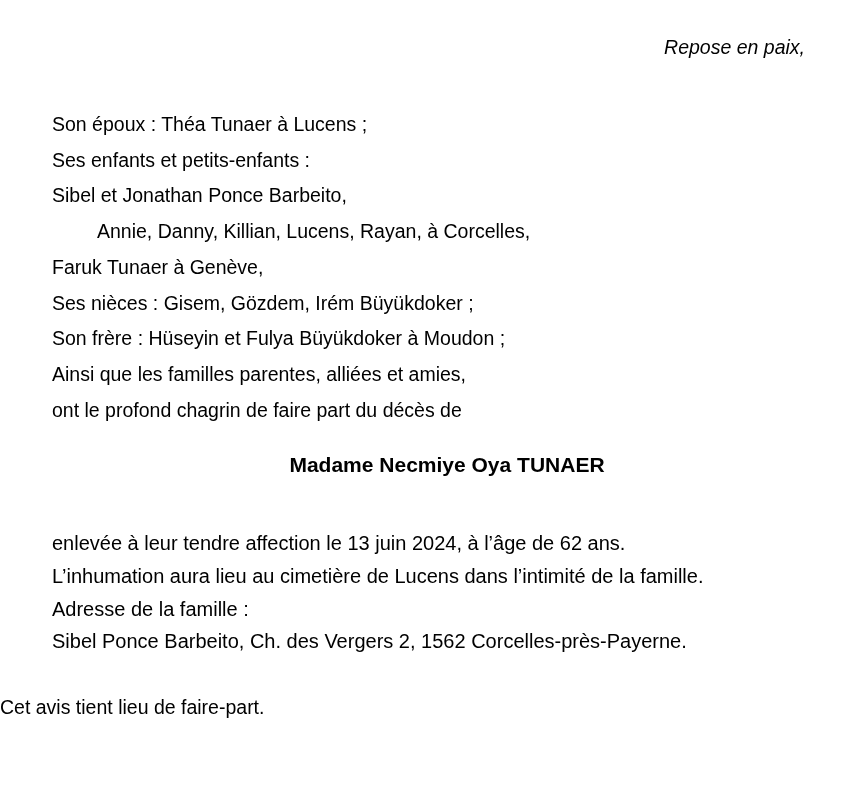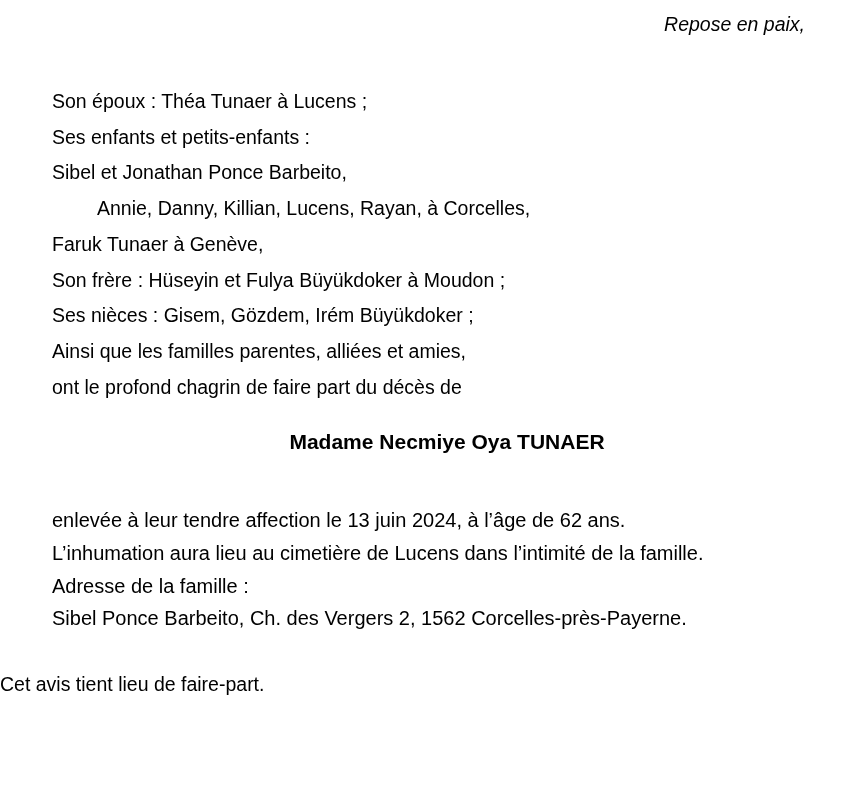--- a/index.html
+++ b/index.html
@@ -6,21 +6,21 @@
   html, body { background: #ffffff; }
   body {
     width: 861px;
     height: 810px;
     overflow: hidden;
     font-family: "Liberation Sans", sans-serif;
     color: #000000;
     position: relative;
   }
   .epitaph {
-    padding-top: 13px;
+    padding-top: 36px;
     padding-right: 56px;
     text-align: right;
     font-style: italic;
     font-size: 19.5px;
     line-height: 23px;
   }
   .family {
     margin-top: 48px;
     margin-left: 52px;
     margin-right: 40px;
@@ -56,22 +56,22 @@
 <div class="epitaph">
   <div class="line">Repose en paix,</div>
 </div>
 
 <div class="family">
   <div class="line"><span>Son époux : Théa </span><span class="bold">Tunaer</span><span> à Lucens ;</span></div>
   <div class="line"><span>Ses enfants et petits-enfants :</span></div>
   <div class="line"><span>Sibel et Jonathan </span><span class="bold">Ponce Barbeito</span><span>,</span></div>
   <div class="line indent"><span>Annie, Danny, Killian, Lucens, Rayan, à Corcelles,</span></div>
   <div class="line"><span>Faruk </span><span class="bold">Tunaer</span><span> à Genève,</span></div>
+  <div class="line"><span>Ses nièces : Gisem, Gözdem, Irém </span><span class="bold">Büyükdoker</span><span> ;</span></div>
   <div class="line"><span>Son frère : Hüseyin et Fulya </span><span class="bold">Büyükdoker</span><span> à Moudon ;</span></div>
-  <div class="line"><span>Ses nièces : Gisem, Gözdem, Irém </span><span class="bold">Büyükdoker</span><span> ;</span></div>
   <div class="line"><span>Ainsi que les familles parentes, alliées et amies,</span></div>
   <div class="line"><span>ont le profond chagrin de faire part du décès de</span></div>
 </div>
 
 <div class="deceased-name">Madame Necmiye Oya TUNAER</div>
 
 <div class="details">
   <div class="line"><span>enlevée à leur tendre affection le 13 juin 2024, à l’âge de 62 ans.</span></div>
   <div class="line"><span>L’inhumation aura lieu au cimetière de Lucens dans l’intimité de la famille.</span></div>
   <div class="line"><span>Adresse de la famille :</span></div>

